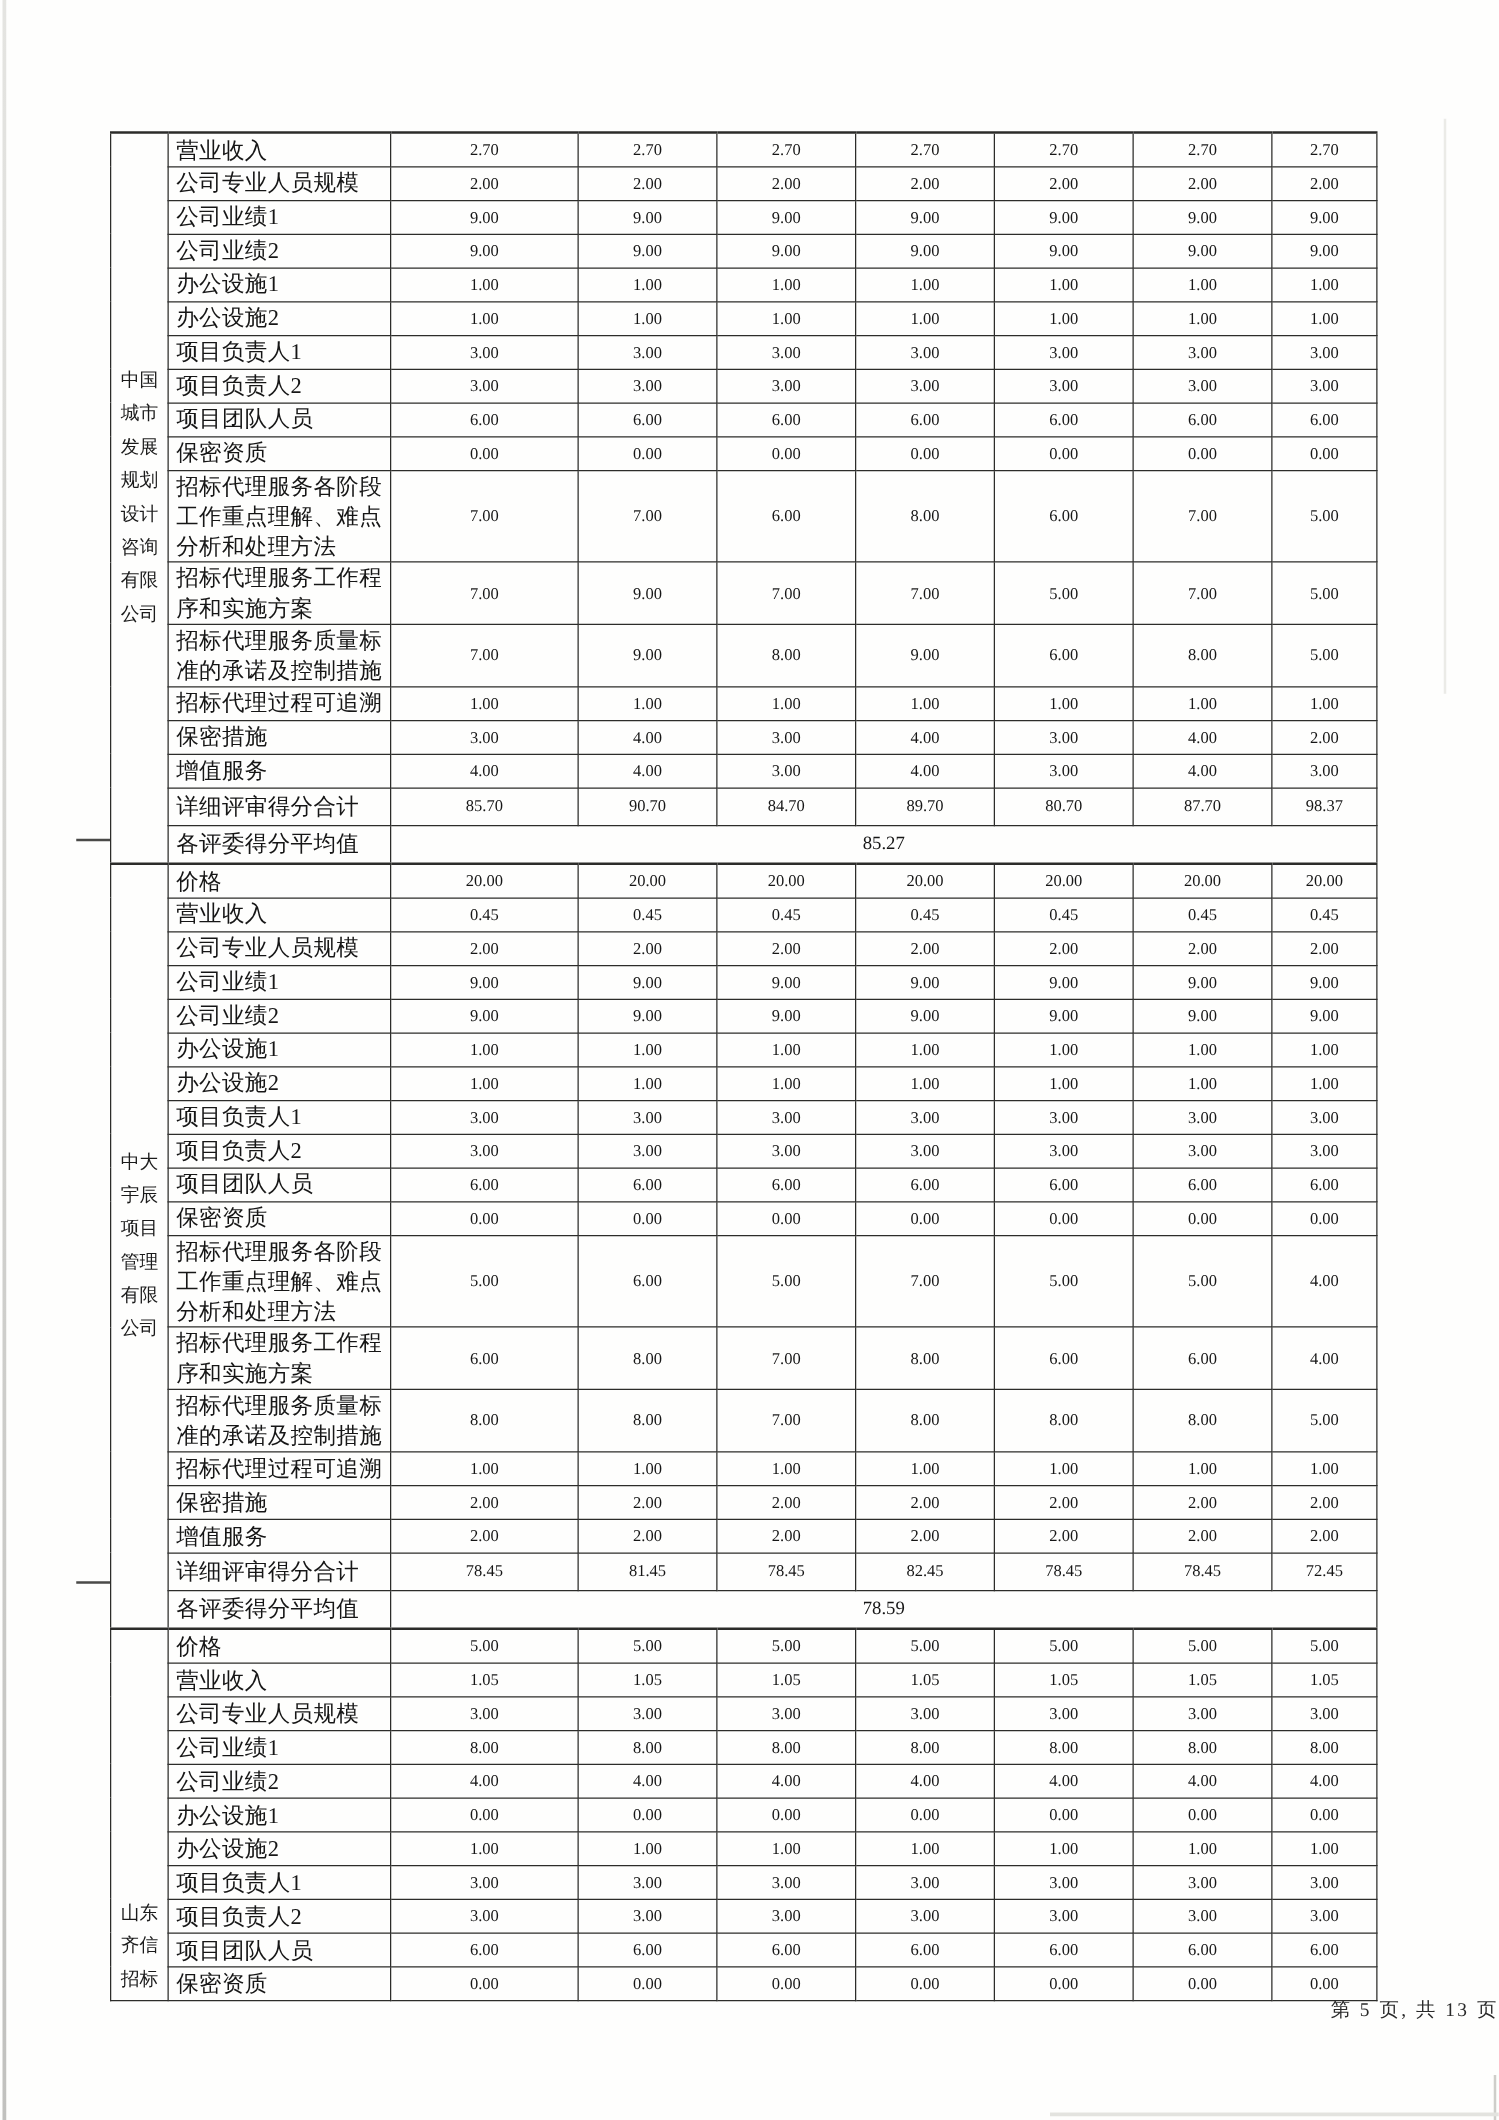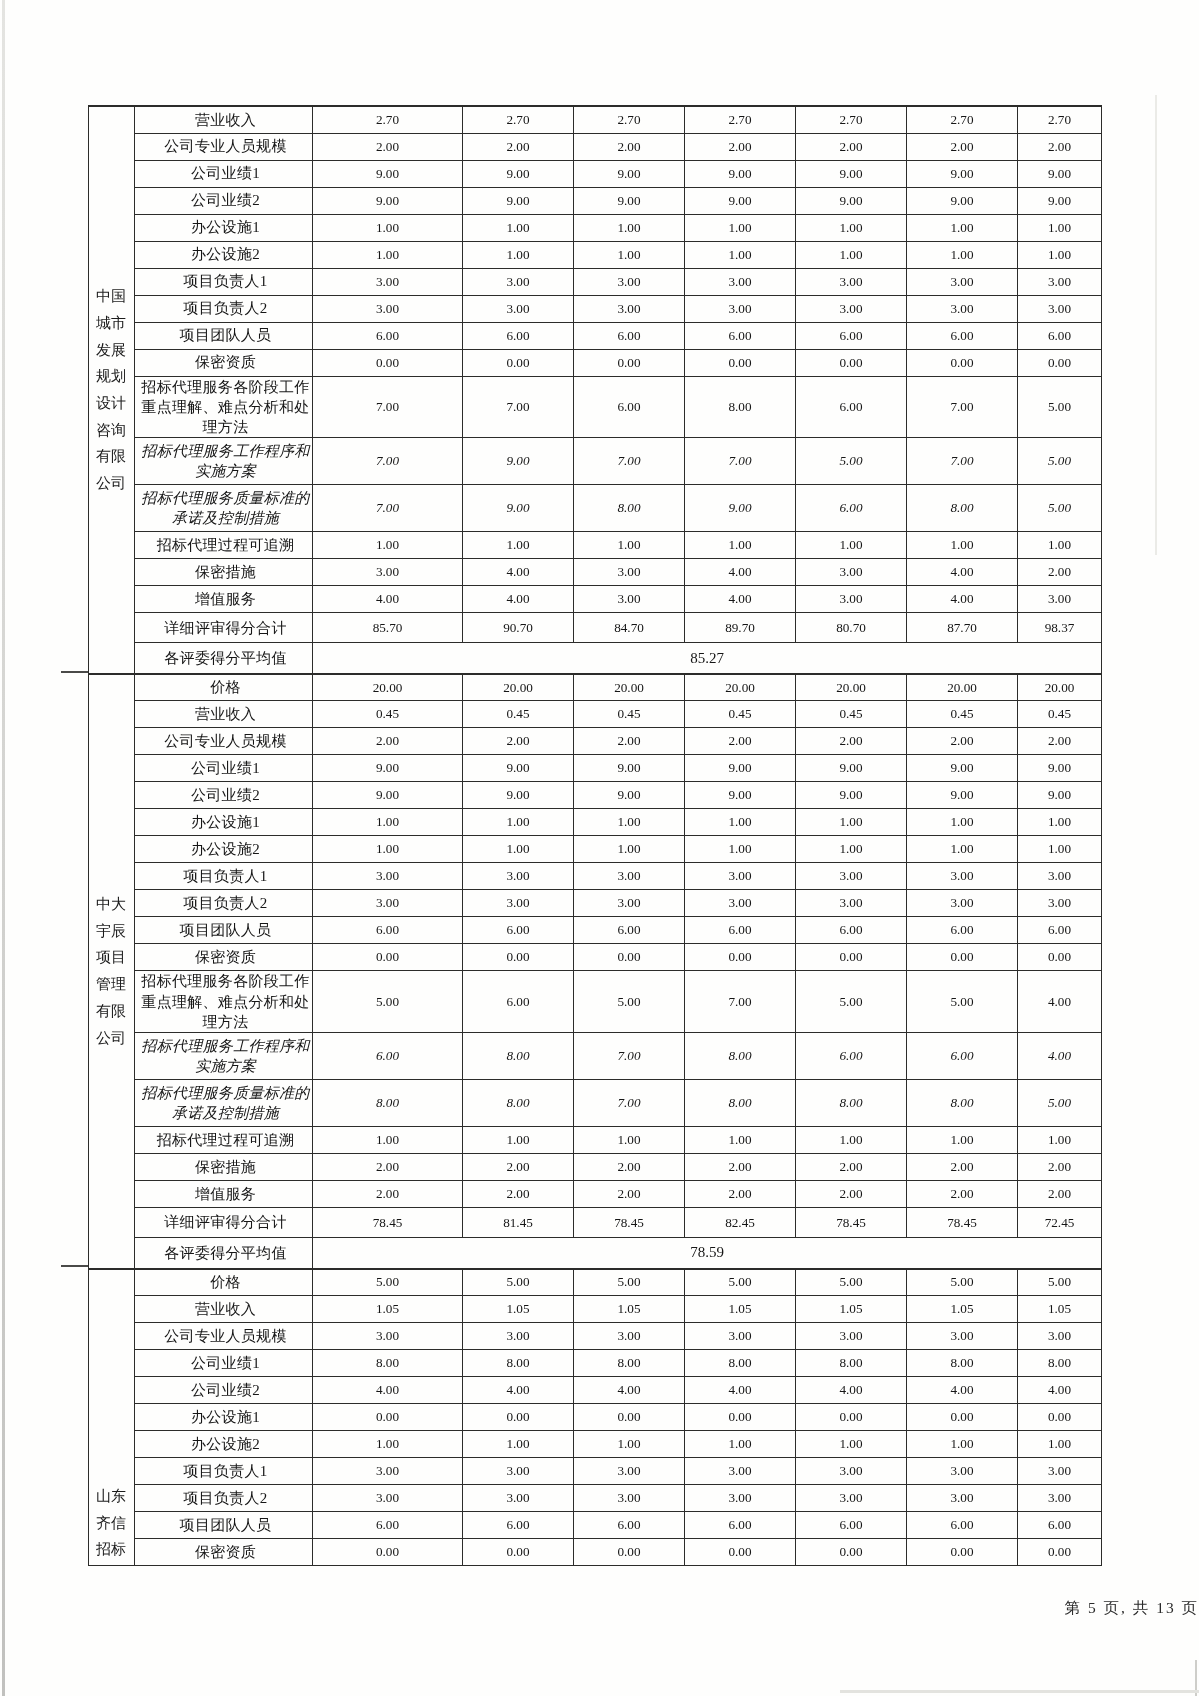--- a/index.html
+++ b/index.html
@@ -29,36 +29,36 @@
   col.c-v1{width:150px;}
   col.c-v{width:111px;}
   col.c-v7{width:84px;}
   td{
     border:1.8px solid #2c2c2a;
     padding:0 4px;
     background:transparent;
     overflow:hidden;
   }
   tr{height:27px;}
-  tr.r2{height:47px;font-style:italic;}
+  tr.r2{height:47px;}
   tr.r3{height:61px;}
   tr.sum{height:30px;}
   tr.avg{height:31px;}
   tr.sec-start td{border-top-width:2.4px;}
   td.company{
     font-size:15px;line-height:1.78;
-    vertical-align:middle;
+    text-align:center;vertical-align:middle;
     word-break:break-all;
     padding:0 7px;
     color:#1b1b1b;
   }
   td.company.bottom{vertical-align:bottom;padding-bottom:2px;margin-left:14px;}
   td.label{
-    font-size:15px;line-height:1.35;
-    text-align:center;vertical-align:middle;
+    font-size:18px;line-height:1.35;
+    text-align:left;vertical-align:middle;
     word-break:break-all;
     padding-left:6px;padding-right:2px;
     letter-spacing:.3px;
   }
   td.val,td.avgval{
     font-size:13.2px;
     text-align:center;vertical-align:middle;
     font-family:"Liberation Serif","DejaVu Serif",serif;
   }
   td.avgval{font-size:15px;}

